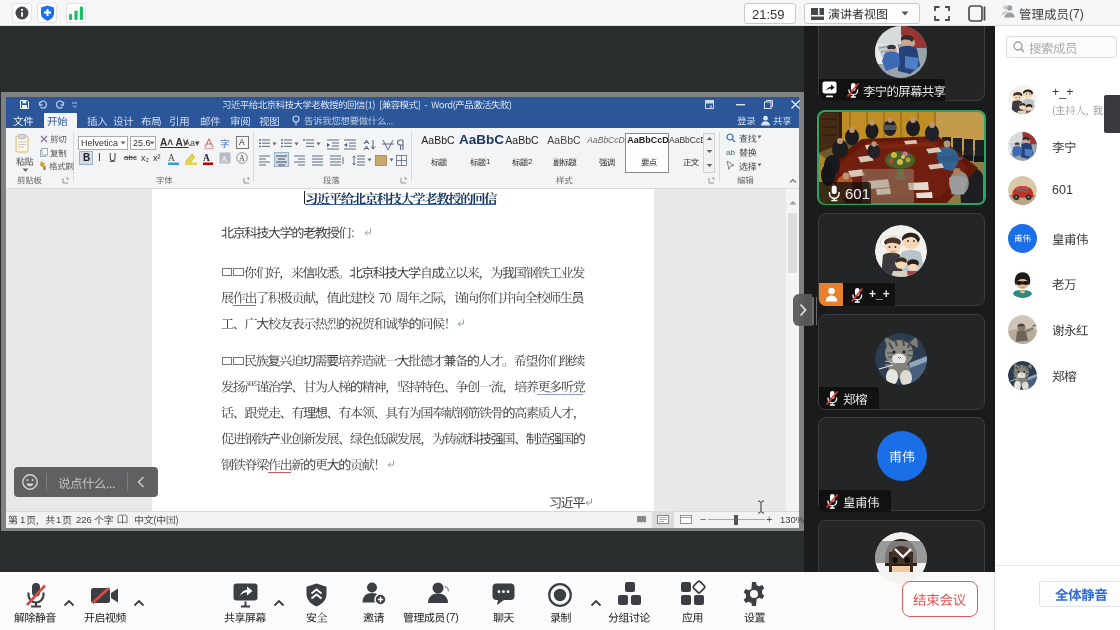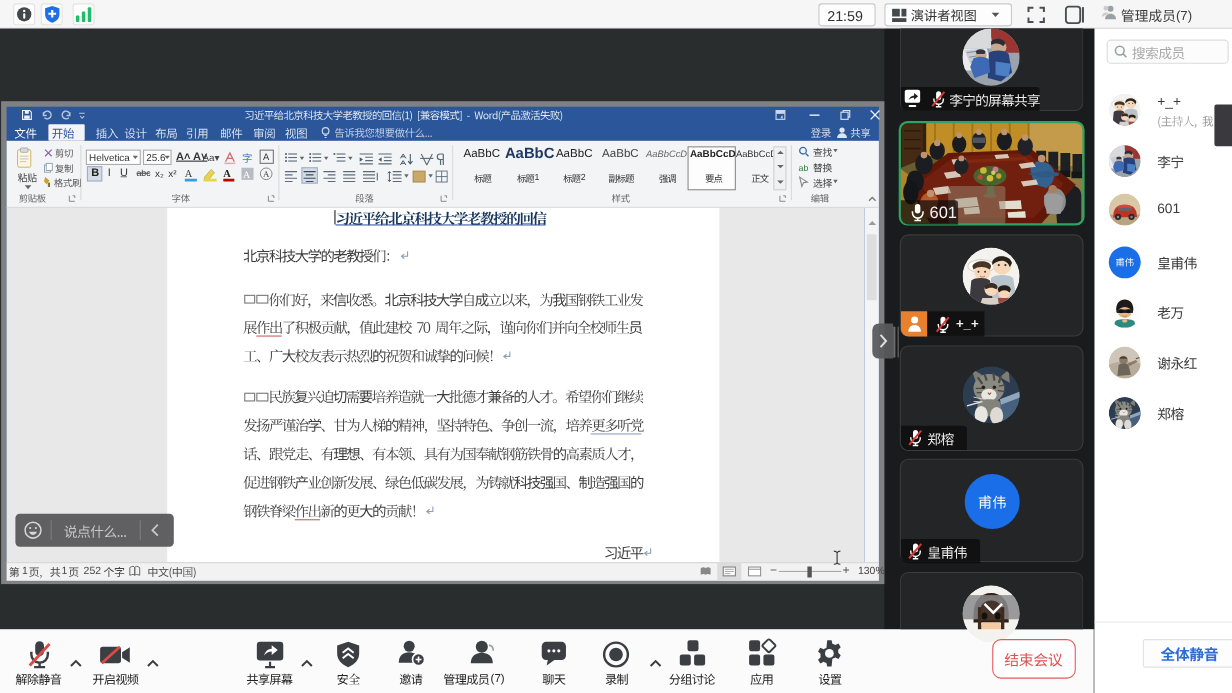--- a/index.html
+++ b/index.html
@@ -885,21 +885,21 @@
       <use href="#sff0c" x="960"></use>
       <use href="#s5171" x="1920"></use>
     </g>
   </svg>
 <div class="lat" style="left:56px;top:514.75px;font-size:9.5px;color:#444;font-weight:400;line-height:9.5px;">1</div>
 <svg class="t" style="left:62px;top:515.2px" width="10.0" height="12.5">
     <g transform="matrix(0.0100,0,0,-0.0100,0,8.80)" fill="#444">
       <use href="#s9875"></use>
     </g>
   </svg>
-<div class="lat" style="left:76px;top:514.75px;font-size:9.5px;color:#444;font-weight:400;line-height:9.5px;">252</div>
+<div class="lat" style="left:76px;top:514.75px;font-size:9.5px;color:#444;font-weight:400;line-height:9.5px;">226</div>
 <svg class="t" style="left:94px;top:515.2px" width="19.2" height="12.5">
     <g transform="matrix(0.0100,0,0,-0.0100,0,8.80)" fill="#444">
       <use href="#s4e2a"></use>
       <use href="#s5b57" x="960"></use>
     </g>
   </svg>
 <svg class="t" style="left:117px;top:514px" width="11" height="11">
     <path d="M1 2c2-1.5 4-1.5 4.5 0v7c-0.5-1-2.5-1-4.5 0ZM10 2c-2-1.5-4-1.5-4.5 0v7c0.5-1 2.5-1 4.5 0Z" fill="none" stroke="#666" stroke-width="0.9"></path>
   </svg>
 <svg class="t" style="left:134px;top:515.2px" width="44.4" height="12.5">

